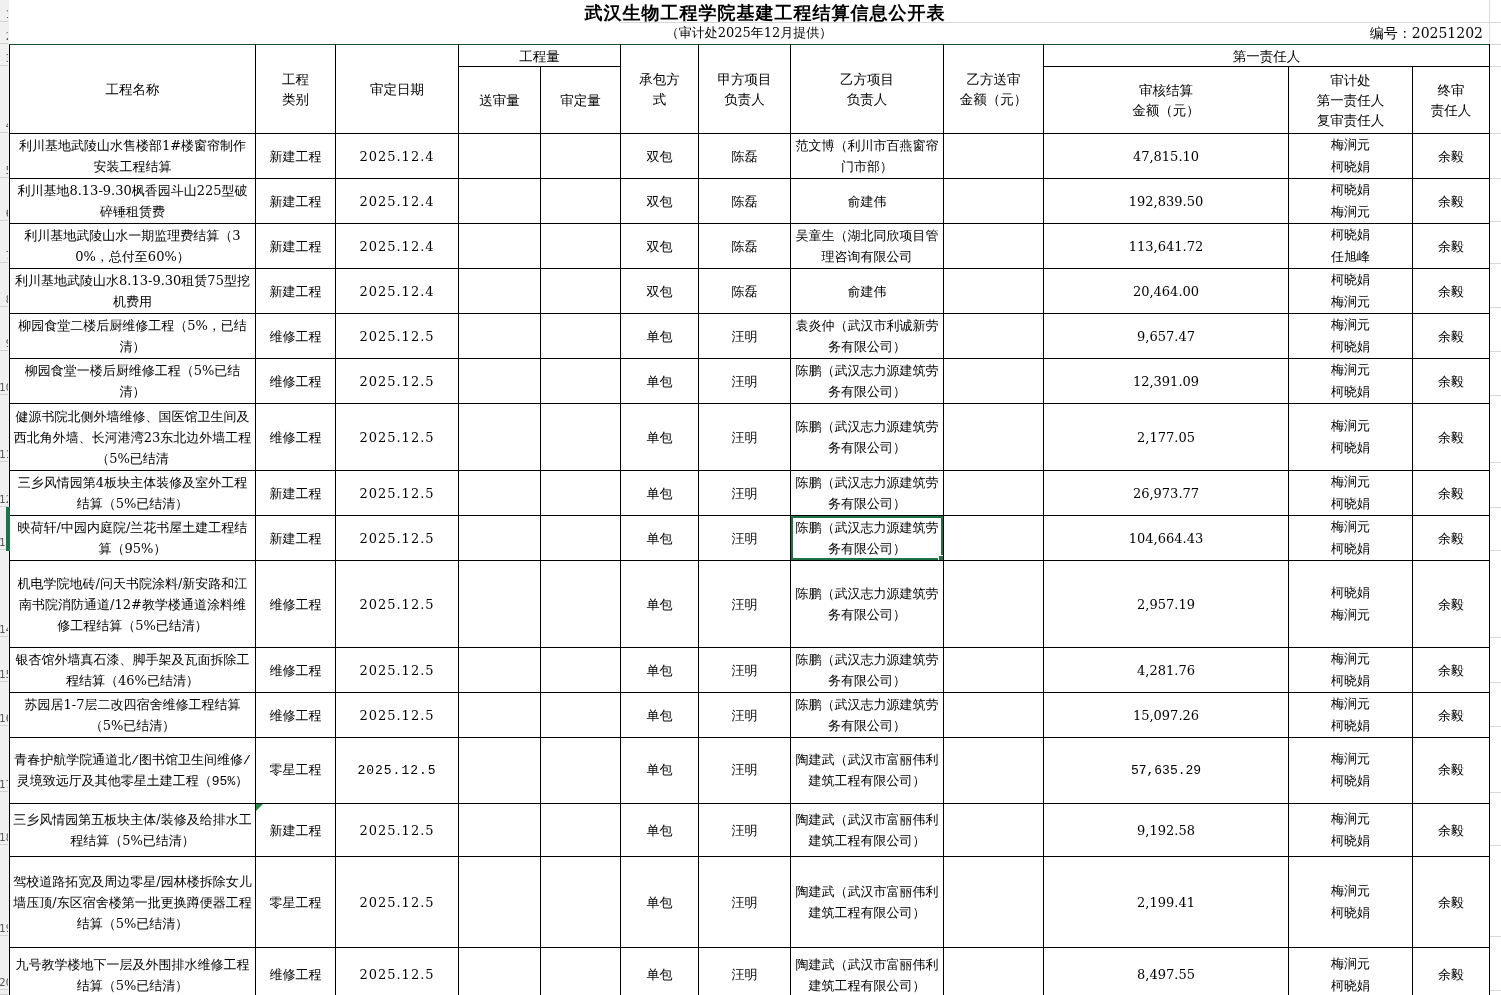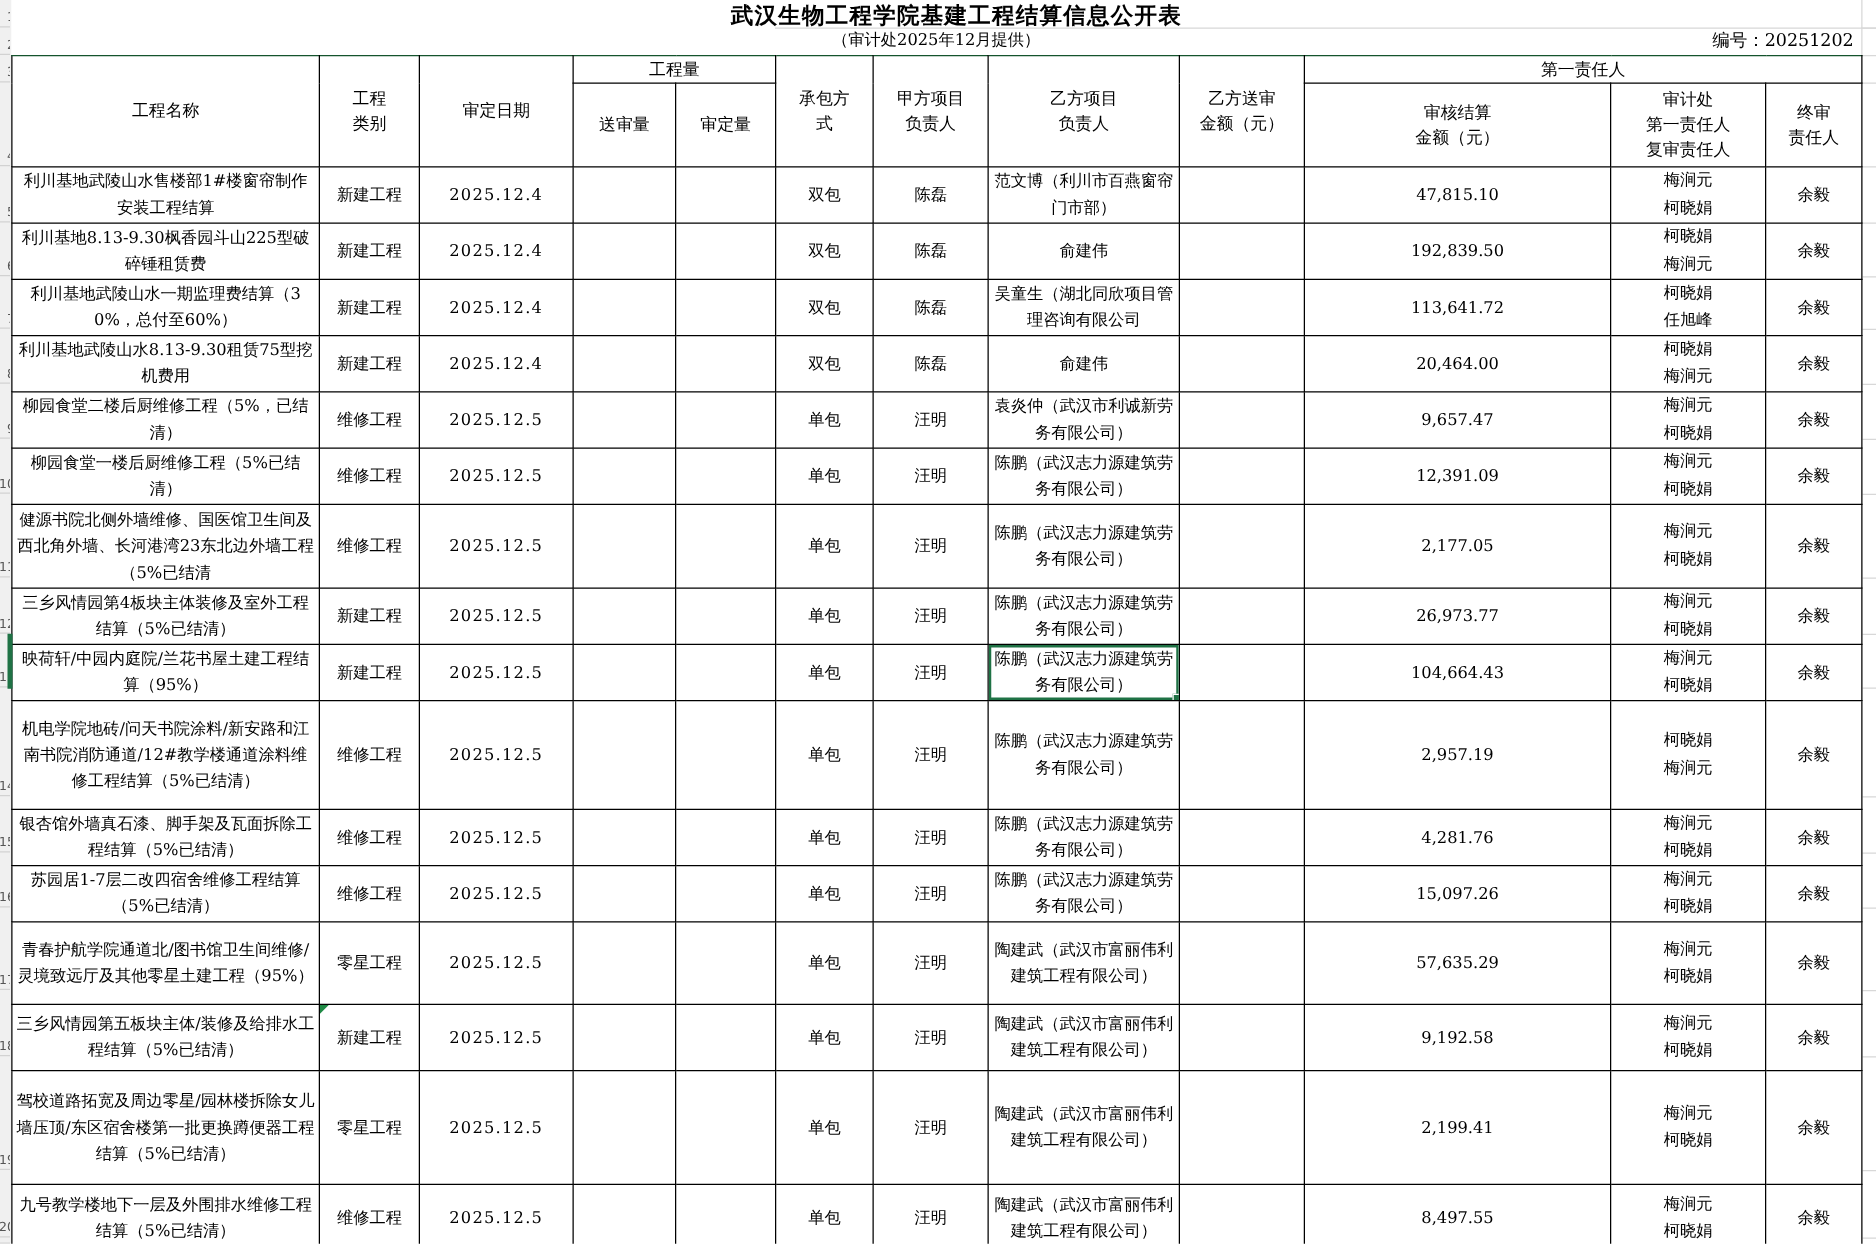--- a/index.html
+++ b/index.html
@@ -348,21 +348,21 @@
         <td>陈鹏（武汉志力源建筑劳务有限公司）</td>
         <td></td>
         <td class="c-amt">2,957.19</td>
         <td class="c-aud">
           <div>柯晓娟</div>
           <div>梅涧元</div>
         </td>
         <td>余毅</td>
       </tr>
       <tr style="height: 45px;">
-        <td>银杏馆外墙真石漆、脚手架及瓦面拆除工程结算（5%已结清）</td>
+        <td>银杏馆外墙真石漆、脚手架及瓦面拆除工程结算（46%已结清）</td>
         <td>维修工程</td>
         <td class="c-date">2025.12.5</td>
         <td></td>
         <td></td>
         <td>单包</td>
         <td>汪明</td>
         <td>陈鹏（武汉志力源建筑劳务有限公司）</td>
         <td></td>
         <td class="c-amt">4,281.76</td>
         <td class="c-aud">
@@ -381,21 +381,21 @@
         <td>汪明</td>
         <td>陈鹏（武汉志力源建筑劳务有限公司）</td>
         <td></td>
         <td class="c-amt">15,097.26</td>
         <td class="c-aud">
           <div>梅涧元</div>
           <div>柯晓娟</div>
         </td>
         <td>余毅</td>
       </tr>
-      <tr style="height: 66px;">
+      <tr style="height: 66px; font-family: Liberation Mono, monospace;">
         <td>青春护航学院通道北/图书馆卫生间维修/灵境致远厅及其他零星土建工程（95%）</td>
         <td>零星工程</td>
         <td class="c-date">2025.12.5</td>
         <td></td>
         <td></td>
         <td>单包</td>
         <td>汪明</td>
         <td>陶建武（武汉市富丽伟利建筑工程有限公司）</td>
         <td></td>
         <td class="c-amt">57,635.29</td>

